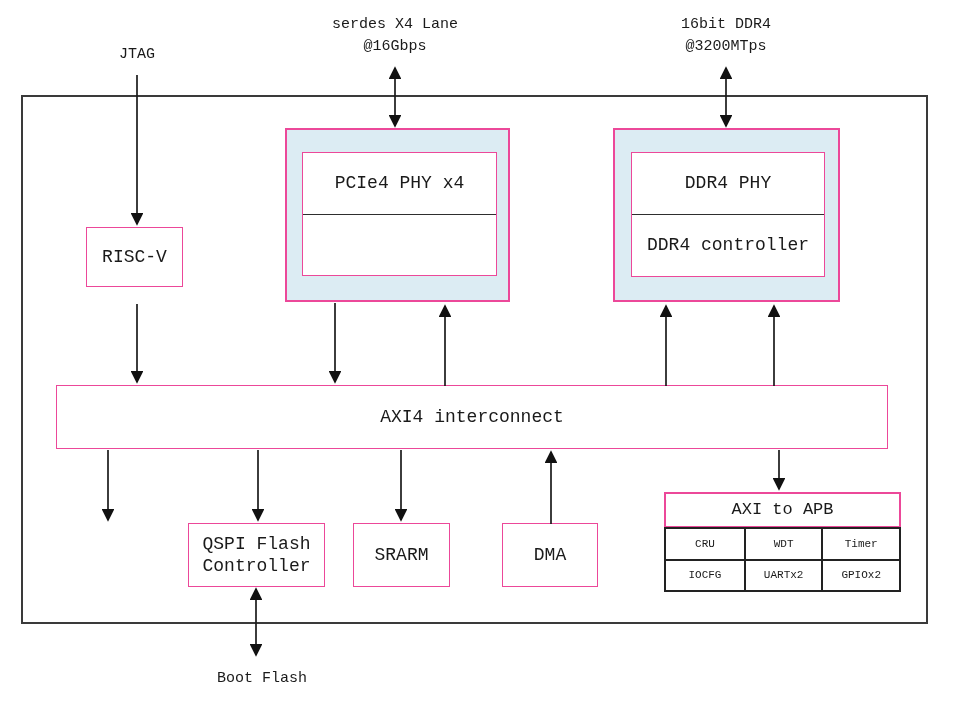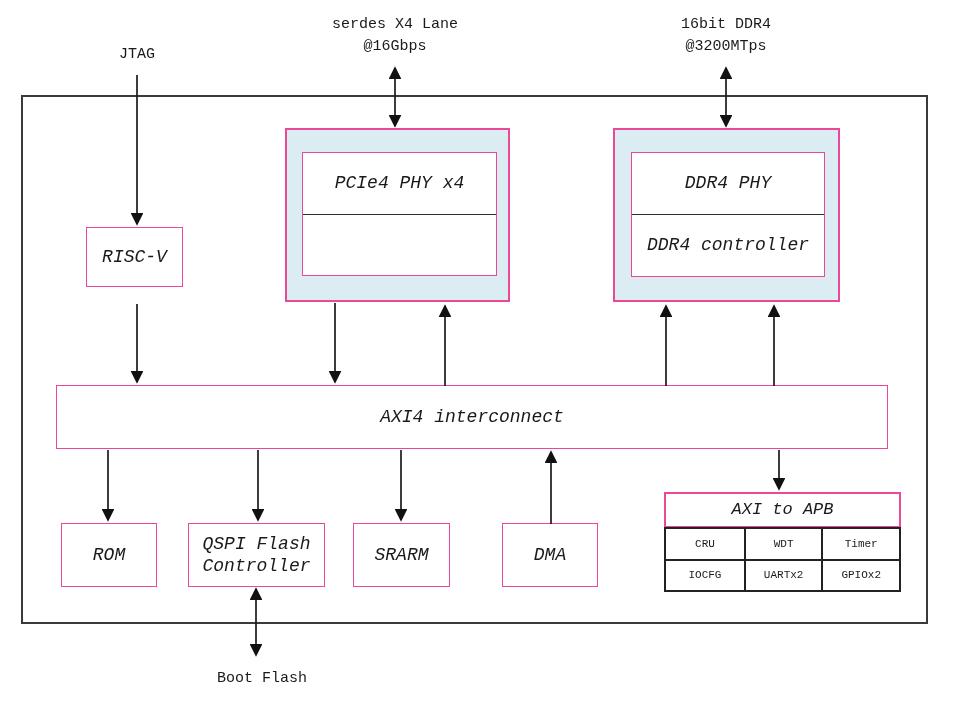--- a/index.html
+++ b/index.html
@@ -9,21 +9,21 @@
     background:#ffffff;
     font-family:"Liberation Mono","DejaVu Sans Mono",monospace;
     color:#1a1a1a;
     overflow:hidden;
   }
   .abs{position:absolute;box-sizing:border-box;}
   .box{
     position:absolute;box-sizing:border-box;
     border:2px solid #ec4899;background:#ffffff;
     display:flex;align-items:center;justify-content:center;
-    text-align:center;font-size:18px;line-height:1.25;font-style:italic;
+    text-align:center;font-size:18px;line-height:1.25;
   }
   .thin{border-width:1.7px;}
   .bluebox{background:#dcecf3;}
   .label{
     position:absolute;text-align:center;font-size:15px;line-height:1.45;
     white-space:nowrap;
   }
   .split{display:flex;flex-direction:column;align-items:stretch;justify-content:stretch;padding:0;}
   .split .cell{
     flex:1;display:flex;align-items:center;justify-content:center;
@@ -85,23 +85,20 @@
     </div>
     <div class="cell">
       <span>DDR4 controller</span>
     </div>
   </div>
 
   <div class="box thin" style="left:56px;top:385px;width:832px;height:64px;align-items:center;">
     <span>AXI4 interconnect</span>
   </div>
 
-  <div class="box thin" style="left:61px;top:523px;width:96px;height:64px;">
-    <span>ROM</span>
-  </div>
 
   <div class="box thin" style="left:188px;top:523px;width:137px;height:64px;">
     <span>
       <div>QSPI Flash</div>
       <div>Controller</div>
     </span>
   </div>
 
   <div class="box thin" style="left:353px;top:523px;width:97px;height:64px;">
     <span>SRARM</span>

